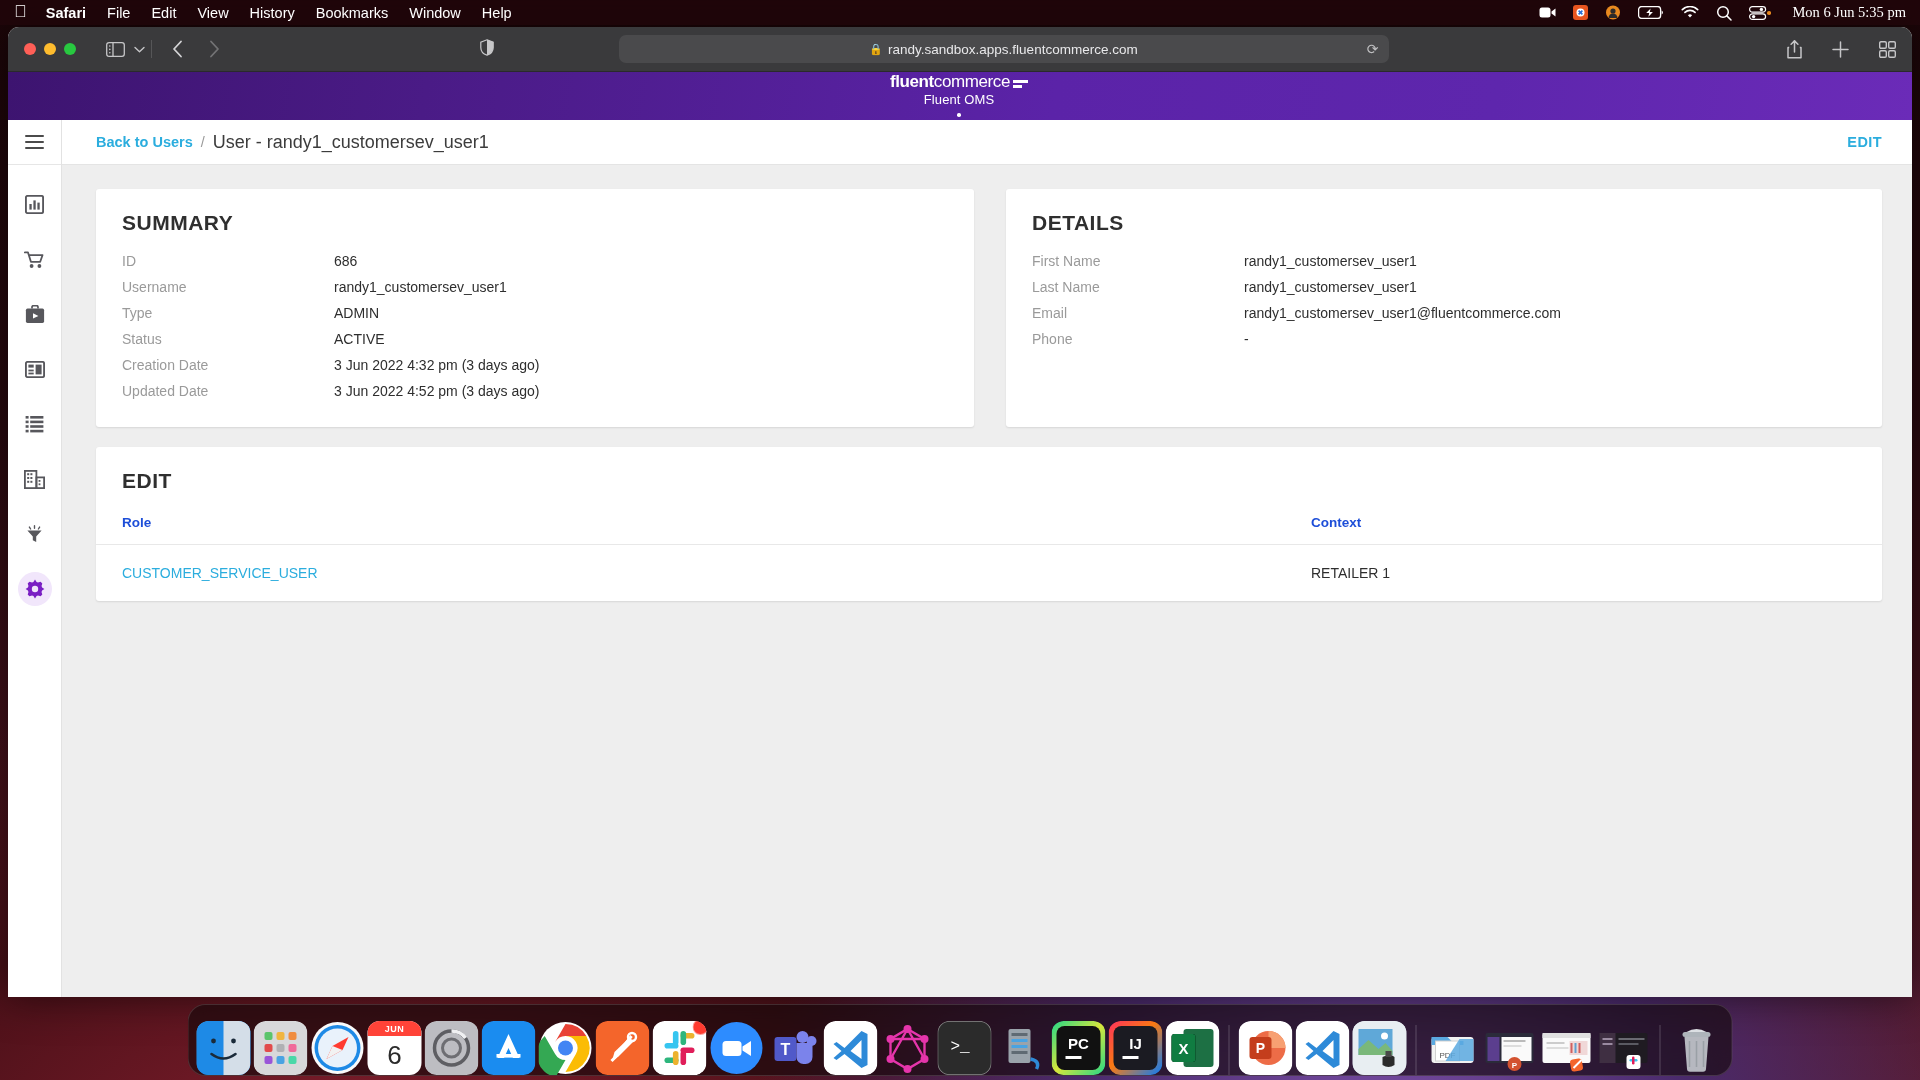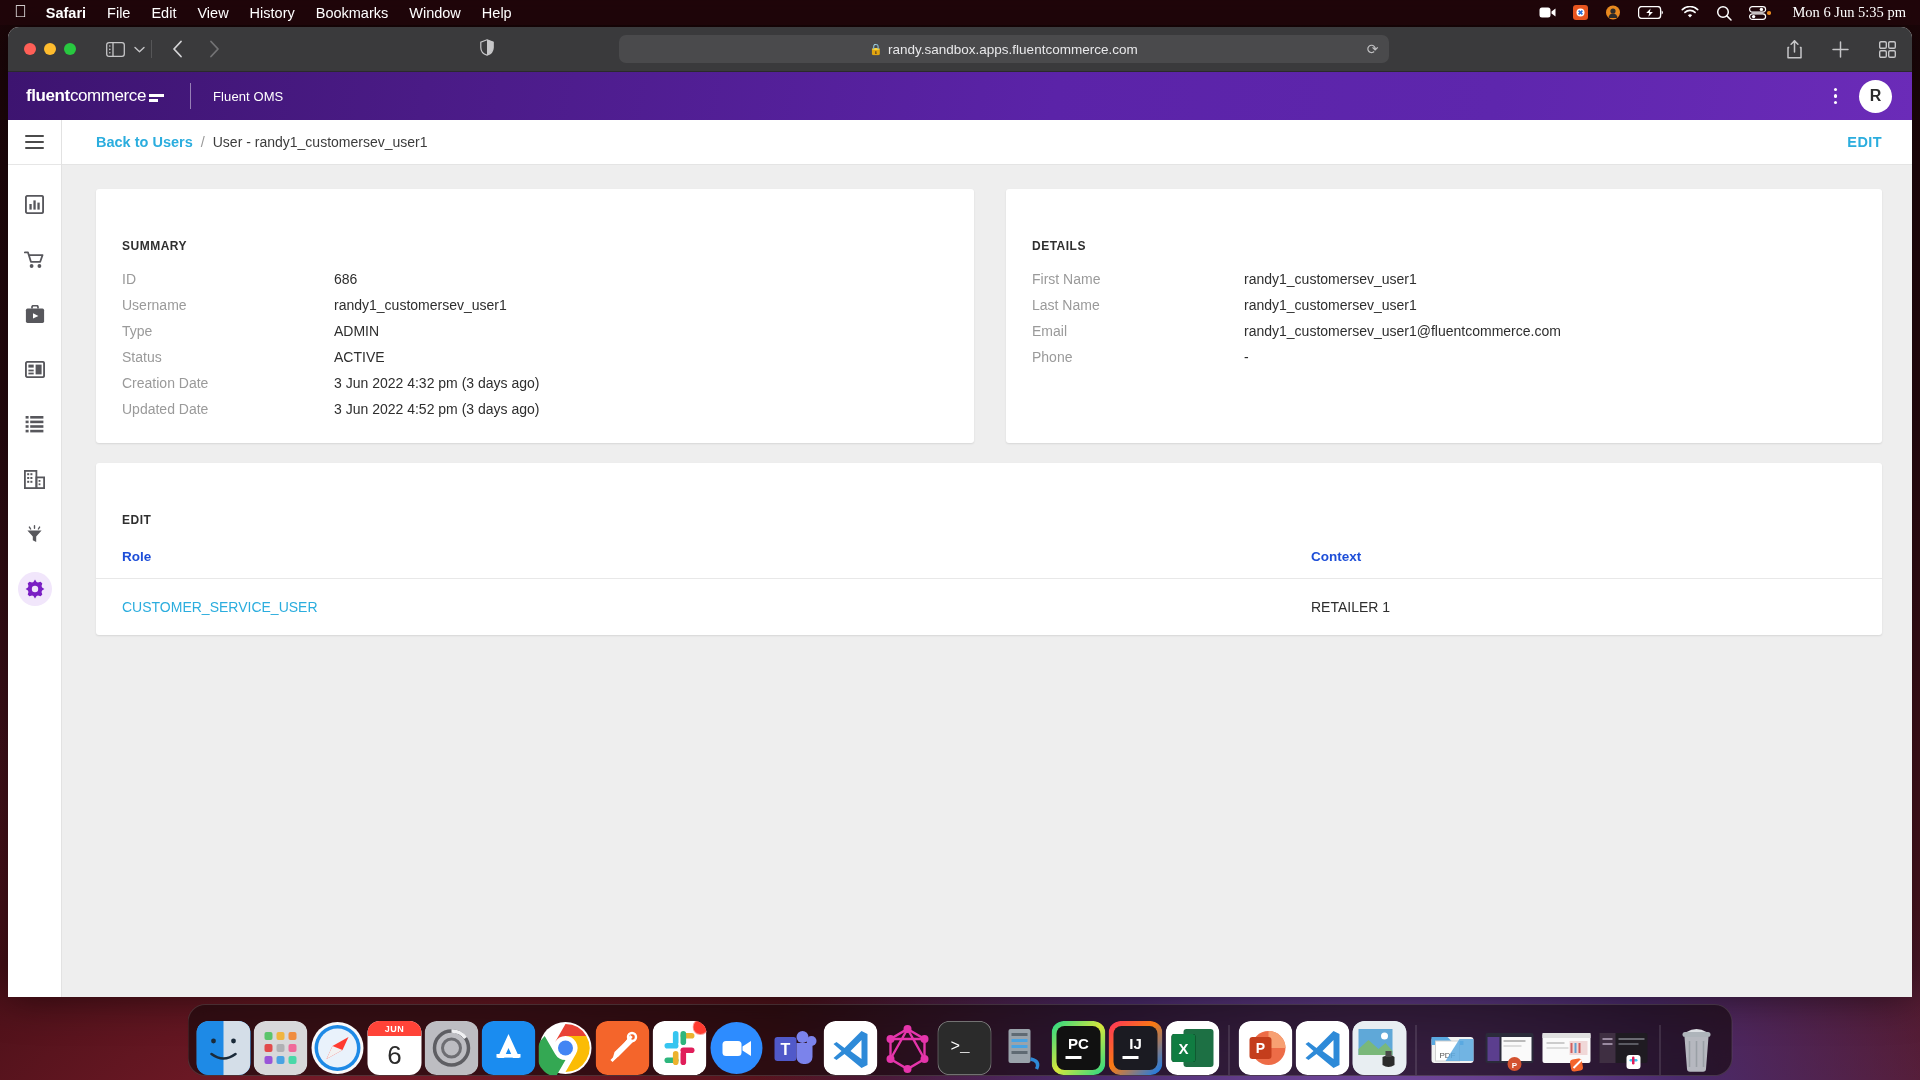--- a/index.html
+++ b/index.html
@@ -71,20 +71,21 @@
   #reload { position: absolute; right: 10px; color: #c0c0c2; font-size: 14px; }
 
   
   #app { position: absolute; top: 45px; left: 0; right: 0; bottom: 0; background: #eeeeee; }
 
   #appheader {
     height: 48px;
     background: linear-gradient(100deg, #3d1470 0%, #4a1b86 22%, #5b23a8 55%, #5e26ad 78%, #6b2bb8 100%);
     display: flex; align-items: center; padding: 0 20px 0 18px;
     color: #fff;
+    flex-direction: column;
   }
   .logo-wrap { display: flex; align-items: center; }
   .logo-txt { font-size: 17px; font-weight: 700; letter-spacing: -0.4px; }
   .logo-txt .lt1 { font-weight: 800; }
   .logo-txt .lt2 { font-weight: 400; }
   .logo-mark { display: inline-flex; flex-direction: column; gap: 2.5px; margin-left: 3px; position: relative; top: 2px; }
   .logo-mark i { display: block; height: 3px; background: #fff; border-radius: 0; }
   .logo-mark i:nth-child(1) { width: 15px; }
   .logo-mark i:nth-child(2) { width: 9px; }
   .hdr-div { width: 1px; height: 26px; background: rgba(255,255,255,0.45); margin: 0 22px 0 26px; }
@@ -119,29 +120,29 @@
   .sb-item svg { display: block; }
 
   
   #main { flex: 1; overflow: hidden; background: #eeeeee; display: flex; flex-direction: column; }
   #crumbbar {
     height: 45px; background: #fff; border-bottom: 1px solid #e4e4e4;
     display: flex; align-items: center; padding: 0 30px 0 34px;
   }
   .crumb-link { color: #2badde; font-size: 14.5px; font-weight: 700; cursor: pointer; text-decoration: none; }
   .crumb-sep { color: #9b9b9b; margin: 0 8px; font-size: 14.5px; }
-  .crumb-cur { color: #3c3c3c; font-size: 14px; }
+  .crumb-cur { color: #3c3c3c; font-size: 18px; }
   .crumb-spacer { flex: 1; }
   .edit-btn { color: #2badde; font-size: 14.5px; font-weight: 700; letter-spacing: 0.4px; cursor: pointer; background: none; border: none; font-family: inherit; }
 
   #content { padding: 24px 30px 0 34px; flex: 1; }
   .row { display: flex; gap: 32px; }
   .card { background: #fff; border-radius: 3px; box-shadow: 0 1px 2px rgba(0,0,0,0.10); }
   .card-pad { padding: 22px 26px 26px 26px; }
-  .card-title { font-size: 12px; font-weight: 700; color: #2f2f2f; letter-spacing: 0.5px; margin-bottom: 18px; margin-top: 28px; }
+  .card-title { font-size: 21px; font-weight: 700; color: #2f2f2f; letter-spacing: 0.5px; margin-bottom: 18px; }
 
   .kv { display: flex; align-items: baseline; margin-bottom: 10px; }
   .kv:last-child { margin-bottom: 0; }
   .kv .k { width: 212px; color: #9a9a9a; font-size: 14px; flex-shrink: 0; }
   .kv .v { color: #2e2e2e; font-size: 14px; }
 
   #summary { flex: 0 0 878px; min-height: 238px; }
   #details { flex: 1; min-height: 238px; }
   #details .kv .k { width: 212px; }
 

